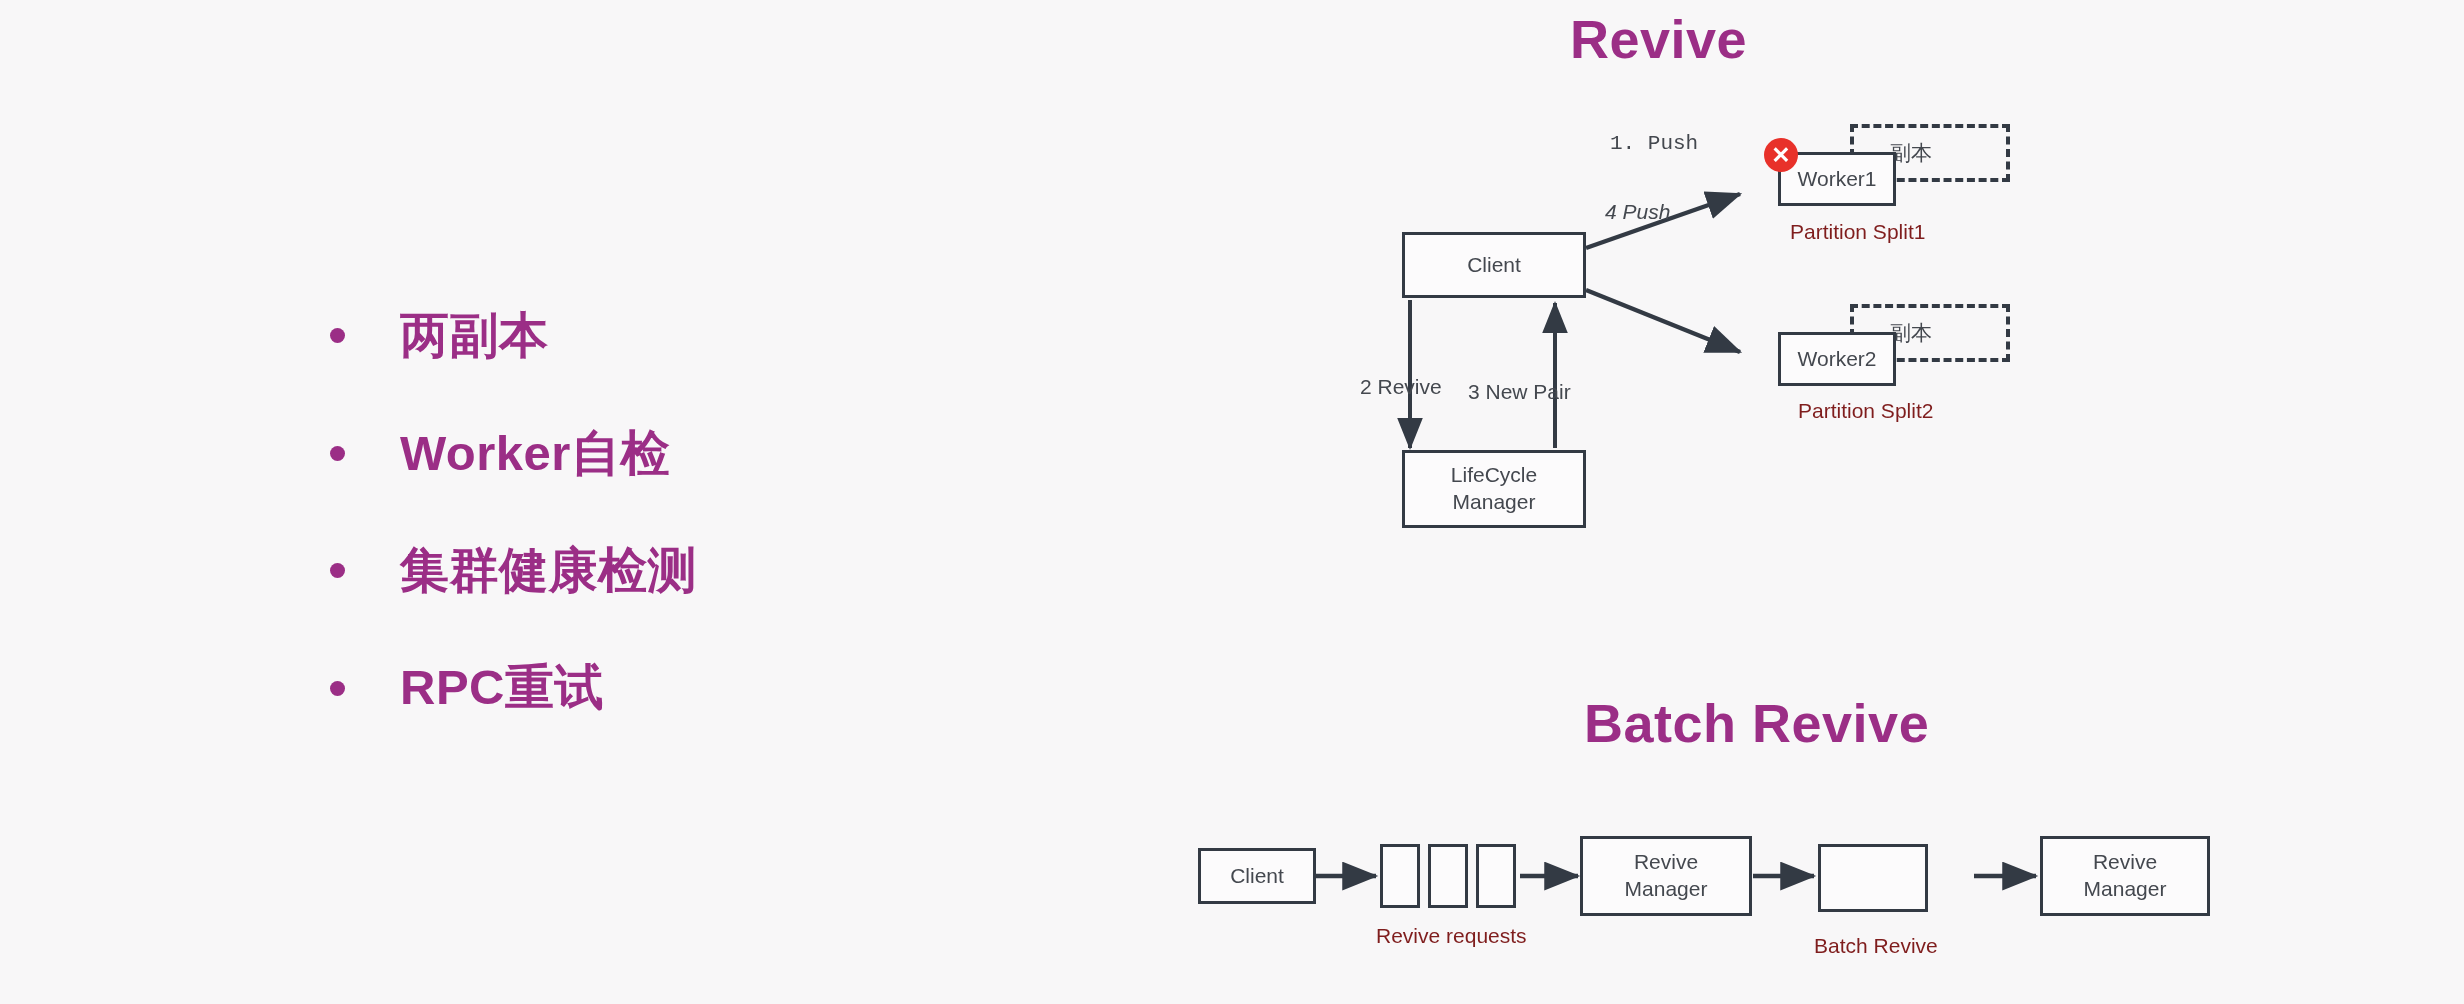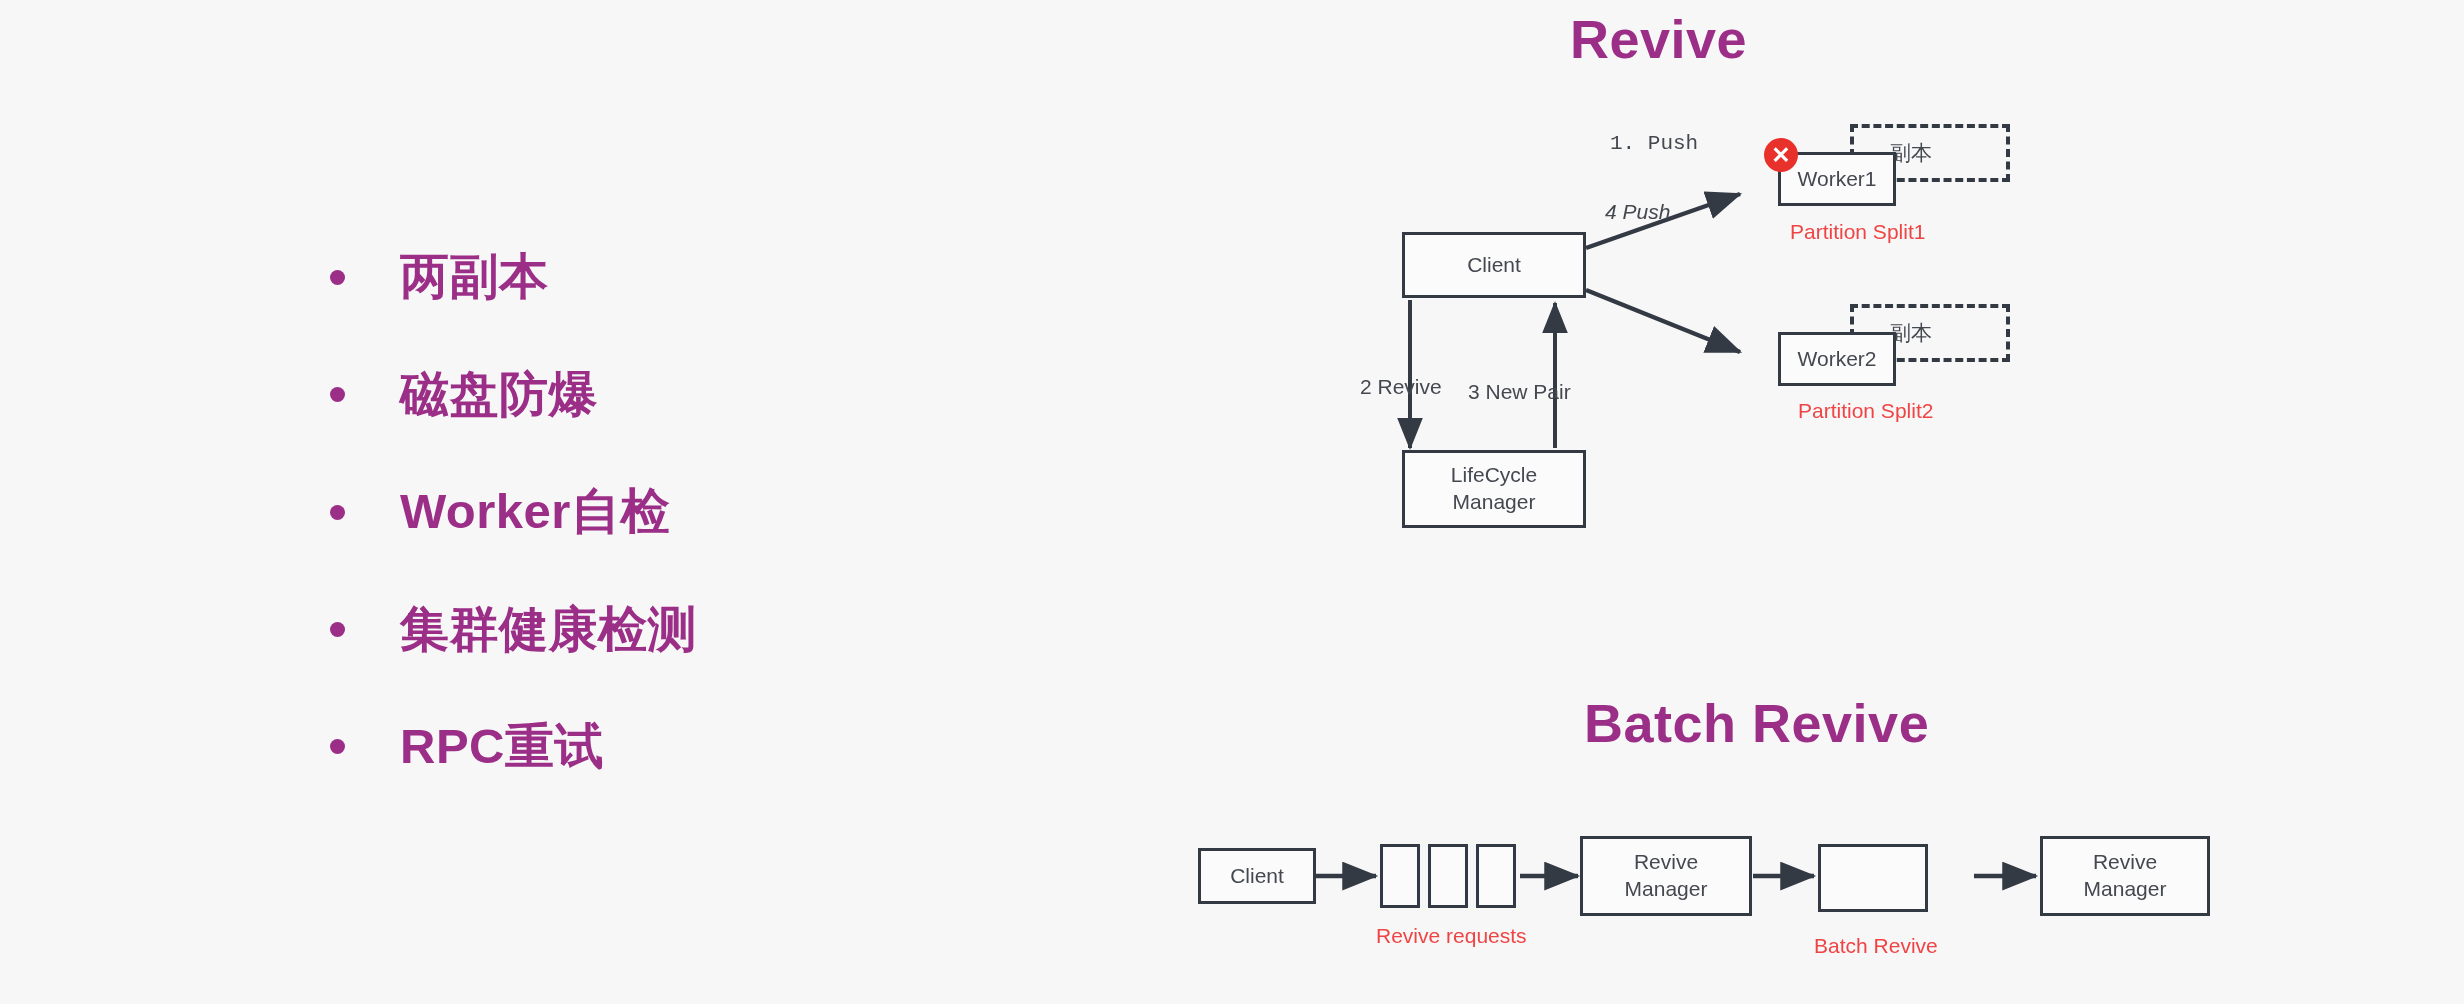--- a/index.html
+++ b/index.html
@@ -86,21 +86,21 @@
   .node.replica {
     border: 4px dashed #333a44;
     background: transparent;
     z-index: 1;
     font-size: 21px;
     justify-content: flex-start;
     padding-left: 36px;
   }
   .caption {
     position: absolute;
-    color: #ef4444;
+    color: #7f1d1d;
     font-size: 21px;
     white-space: nowrap;
     z-index: 4;
   }
   .edge-label {
     position: absolute;
     color: #44484f;
     font-size: 21px;
     white-space: nowrap;
     z-index: 5;
@@ -132,24 +132,20 @@
 <body>
 
 <div id="bullet-list">
 
   <div class="bullet-row">
     <span class="bullet-dot"></span>
     <span class="bullet-text">两副本</span>
   </div>
 
 
-  <div class="bullet-row">
-    <span class="bullet-dot"></span>
-    <span class="bullet-text">磁盘防爆</span>
-  </div>
 
   <div class="bullet-row">
     <span class="bullet-dot"></span>
     <span class="bullet-text">Worker自检</span>
   </div>
 
   <div class="bullet-row">
     <span class="bullet-dot"></span>
     <span class="bullet-text">集群健康检测</span>
   </div>

